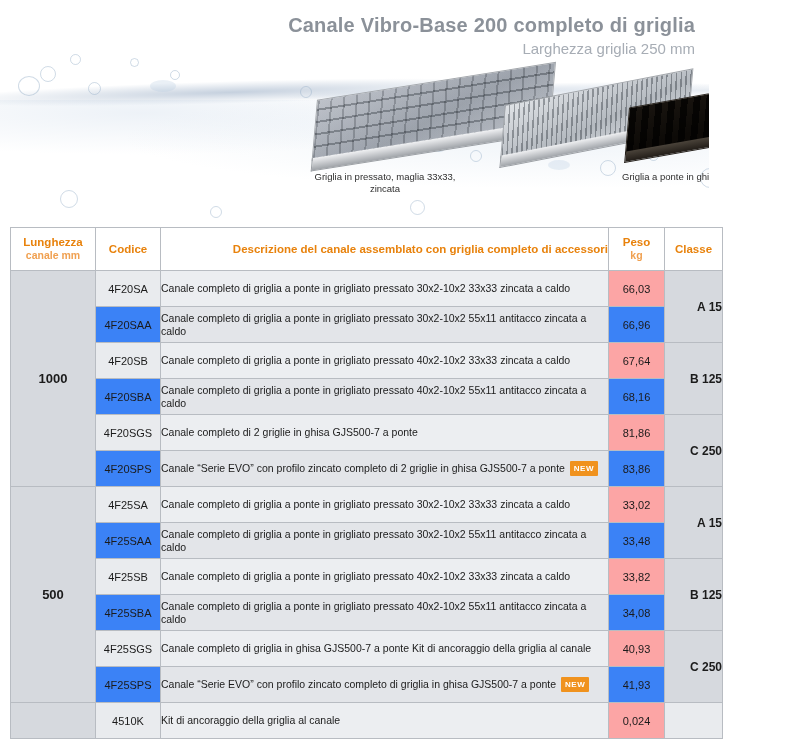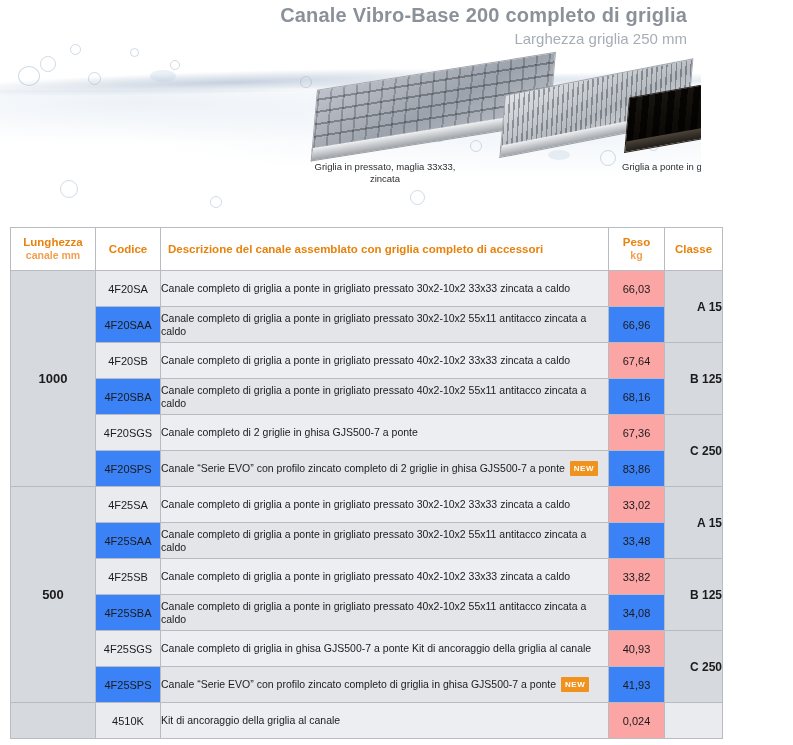--- a/index.html
+++ b/index.html
@@ -6,22 +6,22 @@
   body{
     width:793px;height:745px;
     background:#ffffff;
     font-family:"Liberation Sans", sans-serif;
     overflow:hidden;
     position:relative;
   }
 
   
   #hero{
-    position:absolute;left:0;top:0;width:701px;height:218px;
-    overflow:hidden;background:#ffffff;
+    position:absolute;left:0;top:10px;width:701px;height:218px;
+    overflow:hidden;background:#ffffff;padding-left:8px;
   }
   
   .water{position:absolute;left:0;top:0;width:793px;height:218px;overflow:hidden;}
   .wave{
     position:absolute;left:-20px;top:36px;width:840px;height:80px;
     background:
       radial-gradient(ellipse 420px 16px at 30% 52%, rgba(150,170,195,.55) 0%, rgba(150,170,195,0) 70%),
       radial-gradient(ellipse 300px 10px at 62% 60%, rgba(160,180,205,.40) 0%, rgba(160,180,205,0) 72%),
       radial-gradient(ellipse 260px 9px at 85% 66%, rgba(170,188,210,.30) 0%, rgba(170,188,210,0) 75%);
     transform:rotate(-1.6deg);
@@ -128,21 +128,21 @@
     background:#ffffff;
     color:#e8820c;
     font-size:11.5px;
     font-weight:bold;
     text-align:center;
     height:42px;
     line-height:13px;
     padding:2px 4px;
   }
   thead th .sub{display:block;font-weight:bold;font-size:10.5px;color:#f0a050;}
-  thead th.desc{text-align:left;padding-left:7px;}
+  thead th.desc{text-align:right;padding-left:7px;}
 
   
   td.len{
     background:#d6d9de;text-align:center;font-size:13px;font-weight:bold;color:#1b1b1b;
   }
   td.code{
     background:#e9ebee;text-align:center;font-size:11px;color:#1b1b1b;
   }
   td.desc{
     background:#eceef1;font-size:10.5px;color:#1b1b1b;line-height:13px;
@@ -268,21 +268,21 @@
           <td class="cls" rowspan="2">B 125</td>
         </tr>
         <tr class="alt" style="height: 36px;">
           <td class="code">4F20SBA</td>
           <td class="desc">Canale completo di griglia a ponte in grigliato pressato 40x2-10x2 55x11 antitacco zincata a caldo</td>
           <td class="peso">68,16</td>
         </tr>
         <tr style="height: 36px;">
           <td class="code">4F20SGS</td>
           <td class="desc">Canale completo di 2 griglie in ghisa GJS500-7 a ponte</td>
-          <td class="peso">67,36</td>
+          <td class="peso">81,86</td>
           <td class="cls" rowspan="2">C 250</td>
         </tr>
         <tr class="alt" style="height: 36px;">
           <td class="code">4F20SPS</td>
           <td class="desc">Canale “Serie EVO” con profilo zincato completo di 2 griglie in ghisa GJS500-7 a ponte <span class="newbadge">NEW</span></td>
           <td class="peso">83,86</td>
         </tr>
         <tr style="height: 36px;">
           <td class="len" rowspan="6">500</td>
           <td class="code">4F25SA</td>

